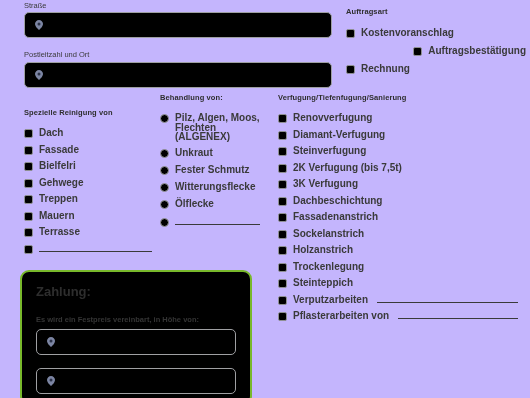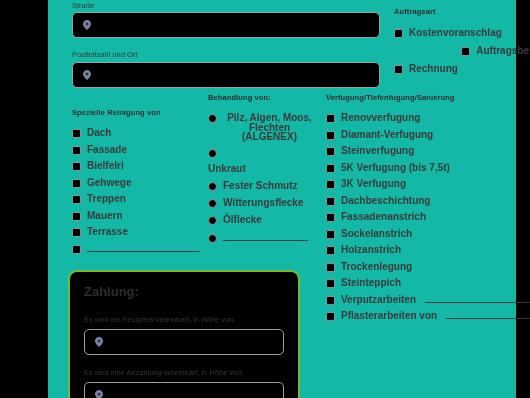--- a/index.html
+++ b/index.html
@@ -5,24 +5,23 @@
   * { box-sizing: border-box; }
   html, body {
     margin: 0; padding: 0;
     width: 530px; height: 398px;
     background: #000000;
     overflow: hidden;
     font-family: "Liberation Sans", sans-serif;
   }
   .page {
     position: relative;
-    width: 468px; height: 398px;
-    background: #14b8a6;
+    width: 530px; height: 398px;
+    background: #c4b5fd;
     color: #2b2b2b;
-    margin-left: 48px;
   }
 
   
   .grp-title {
     font-size: 7.5px;
     font-weight: bold;
     color: #2e2e2e;
     letter-spacing: .1px;
     line-height: 11px;
     white-space: nowrap;
@@ -76,21 +75,21 @@
   .cb.round {
     border-radius: 50%;
     border-color: #9b9c9f;
   }
   .cb-label {
     font-size: 10px;
     color: #3a3a3a;
     line-height: 9.5px;
     font-weight: bold;
   }
-  .cb-label.two-line { line-height: 9.5px; text-align: center; }
+  .cb-label.two-line { line-height: 9.5px; }
   .write-line {
     flex: 1 1 auto;
     height: 0;
     border-bottom: 1.3px solid #3a3a3a;
     margin-top: 7px;
     min-width: 20px;
   }
   .cb-row .inline-line {
     flex: 1 1 auto;
     border-bottom: 1.3px solid #3a3a3a;
@@ -116,21 +115,21 @@
     background: #000;
   }
   .pay-title {
     font-size: 13px;
     font-weight: bold;
     color: #2e2e2e;
     margin-bottom: 16px;
   }
   .pay-sub {
     font-size: 7.5px;
-    font-weight: normal;
+    font-weight: bold;
     color: #353535;
     margin-bottom: 5px;
   }
   .pay-panel .inp { margin-bottom: 13px; }
 </style>
 </head>
 <body>
 
 <div class="page">
 
@@ -198,21 +197,21 @@
     </div>
   </div>
 
   <div class="col-b">
     <div class="grp-title" style="margin-bottom:10px;">Behandlung von:</div>
 
     <div class="cb-row">
       <span class="cb round"></span>
       <span class="cb-label two-line">Pilz, Algen, Moos, Flechten (ALGENEX)</span>
     </div>
-    <div class="cb-row" style="margin-top:2px;flex-direction:column;">
+    <div class="cb-row" style="margin-top:2px;">
       <span class="cb round"></span>
       <span class="cb-label">Unkraut</span>
     </div>
     <div class="cb-row" style="margin-top:7px;">
       <span class="cb round"></span>
       <span class="cb-label">Fester Schmutz</span>
     </div>
     <div class="cb-row" style="margin-top:7px;">
       <span class="cb round"></span>
       <span class="cb-label">Witterungsflecke</span>
@@ -237,21 +236,21 @@
     <div class="cb-row">
       <span class="cb"></span>
       <span class="cb-label">Diamant-Verfugung</span>
     </div>
     <div class="cb-row">
       <span class="cb"></span>
       <span class="cb-label">Steinverfugung</span>
     </div>
     <div class="cb-row">
       <span class="cb"></span>
-      <span class="cb-label">5K Verfugung (bis 7,5t)</span>
+      <span class="cb-label">2K Verfugung (bis 7,5t)</span>
     </div>
     <div class="cb-row">
       <span class="cb"></span>
       <span class="cb-label">3K Verfugung</span>
     </div>
     <div class="cb-row">
       <span class="cb"></span>
       <span class="cb-label">Dachbeschichtung</span>
     </div>
     <div class="cb-row">
@@ -311,21 +310,20 @@
     <div class="inp">
       <span class="pin">
         <svg viewBox="0 0 8 10">
             <path d="M4 0C1.8 0 0 1.8 0 4c0 2.8 4 6 4 6s4-3.2 4-6c0-2.2-1.8-4-4-4z" fill="#7c85a3"></path>
             <circle cx="4" cy="3.9" r="1.5" fill="#2b3148"></circle>
           </svg>
       </span>
       <span class="inp-text" placeholder=""></span>
     </div>
 
-    <div class="pay-sub">Es wird eine Anzahlung vereinbart, in Höhe von:</div>
 
     <div class="inp">
       <span class="pin">
         <svg viewBox="0 0 8 10">
             <path d="M4 0C1.8 0 0 1.8 0 4c0 2.8 4 6 4 6s4-3.2 4-6c0-2.2-1.8-4-4-4z" fill="#7c85a3"></path>
             <circle cx="4" cy="3.9" r="1.5" fill="#2b3148"></circle>
           </svg>
       </span>
       <span class="inp-text" placeholder=""></span>
     </div>

